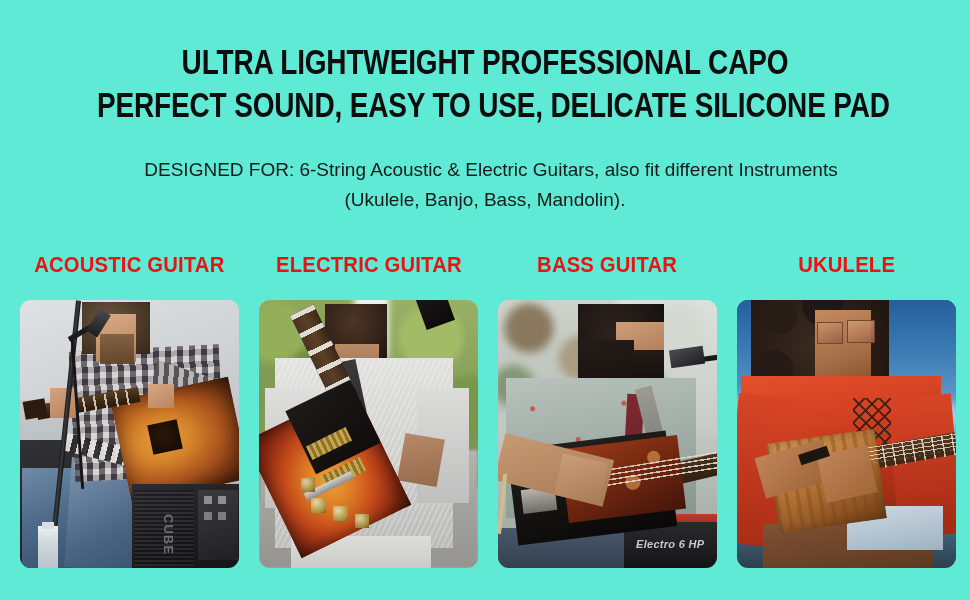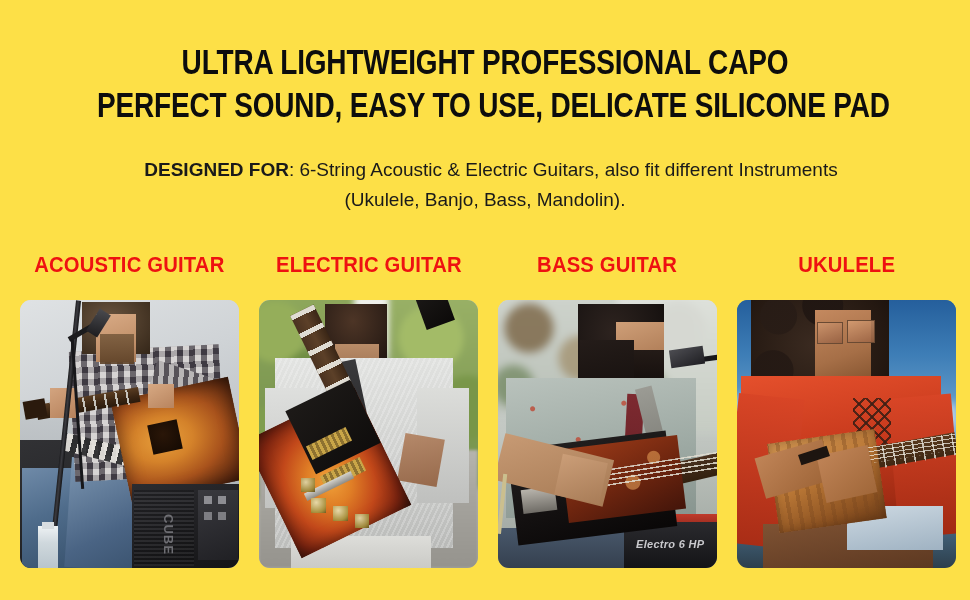--- a/index.html
+++ b/index.html
@@ -10,21 +10,21 @@
     width: 970px;
     height: 600px;
     background: #ffffff;
     font-family: "Liberation Sans", sans-serif;
     overflow: hidden;
   }
   .banner {
     position: relative;
     width: 970px;
     height: 600px;
-    background: #fde047;
+    background: #5eead4;
   }
 
   
   .headline {
     position: absolute;
     top: 40px;
     left: 0;
     width: 970px;
     text-align: center;
     color: #0d0d0d;
@@ -47,21 +47,21 @@
     top: 155px;
     left: 112px;
     width: 746px;
     text-align: center;
     color: #1a1a1a;
     font-size: 19px;
     line-height: 30px;
     font-weight: normal;
   }
   .subhead .strong {
-    font-weight: bold;
+    font-weight: normal;
     margin-left: 12px;
   }
 
   
   .grid {
     position: absolute;
     top: 252px;
     left: 0;
     width: 970px;
     display: flex;

